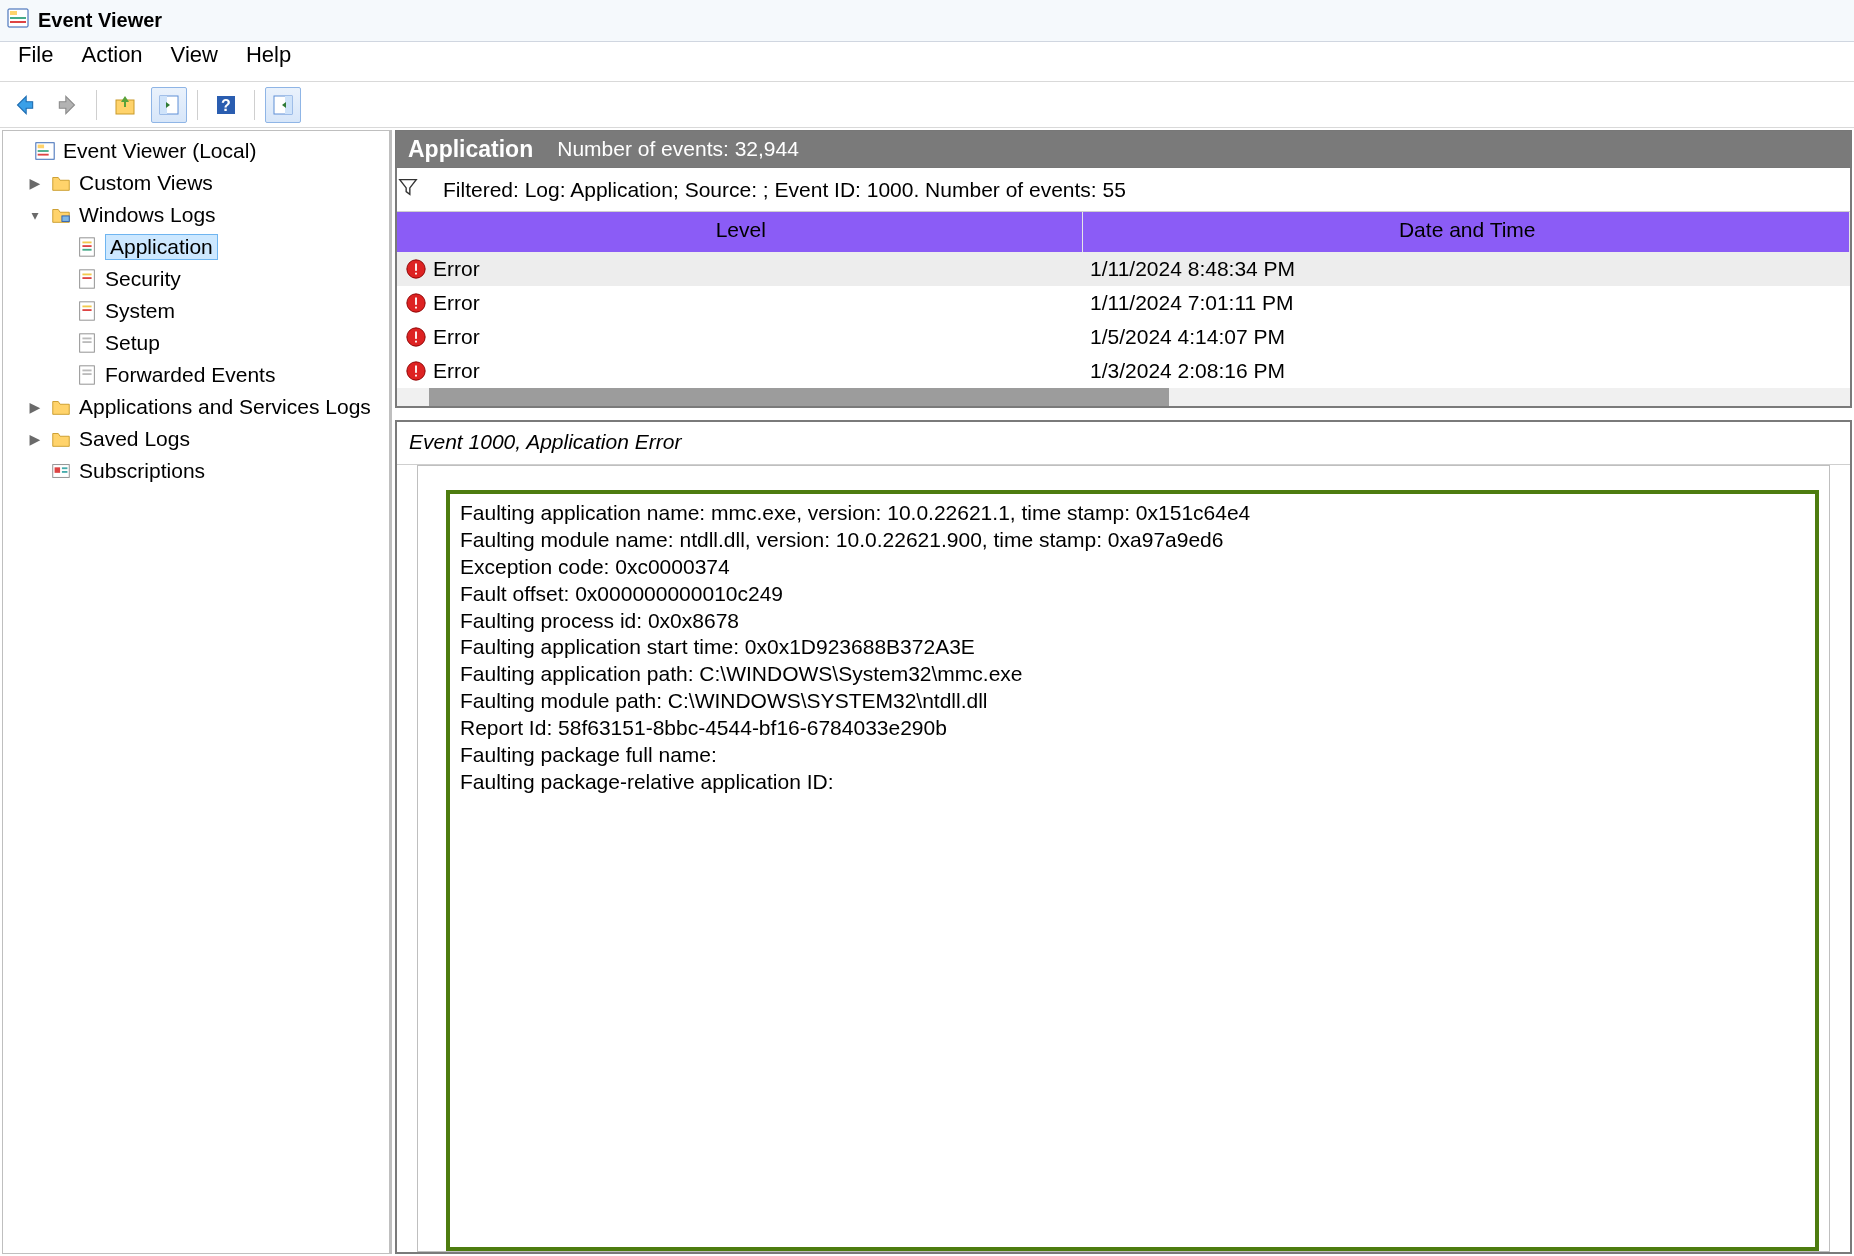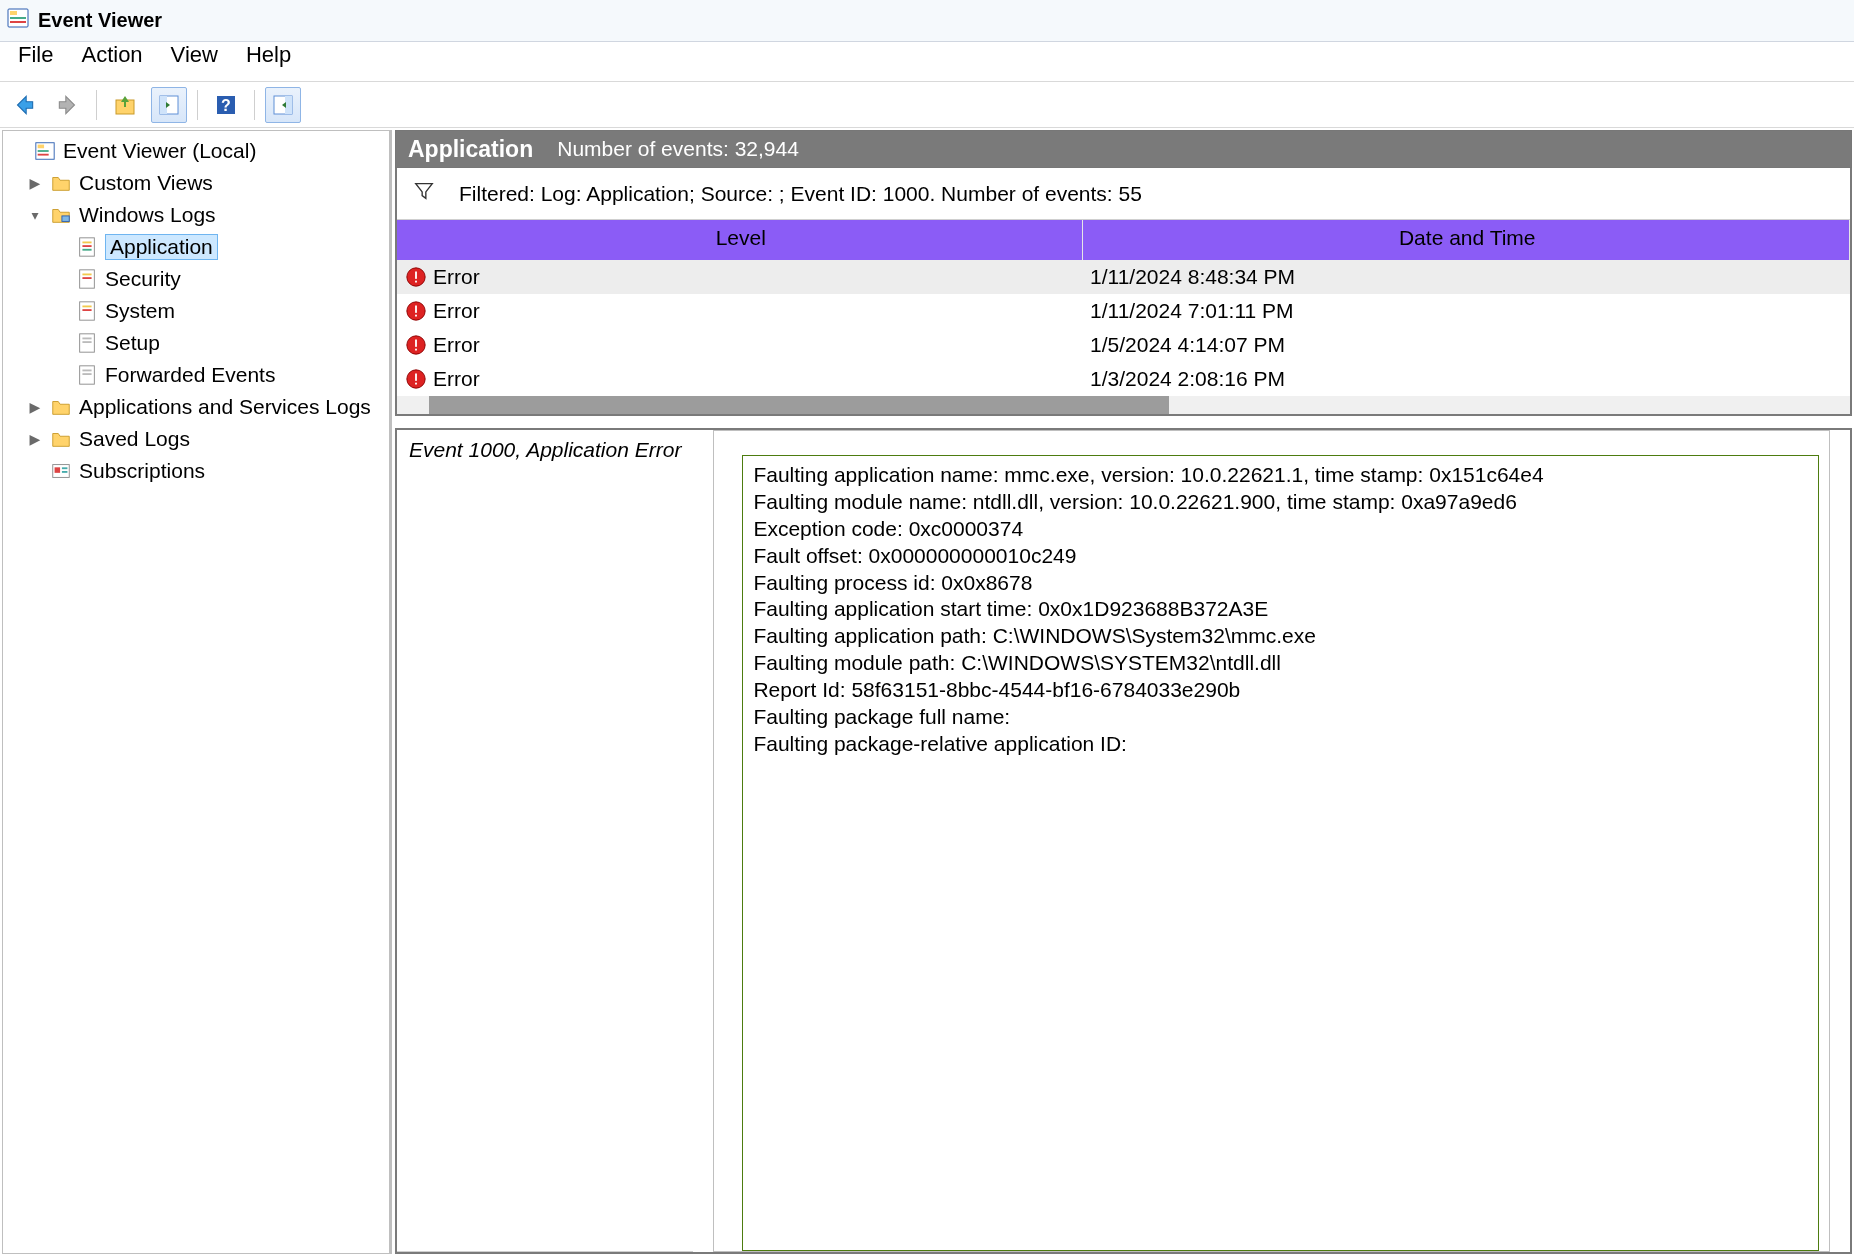--- a/index.html
+++ b/index.html
@@ -107,22 +107,22 @@
   }
   .right-header .hname { font-weight: 600; font-size: 23px; }
   .list-wrap {
     border: 2px solid #7a7a7a;
     border-top: none;
     background: #fff;
   }
   .filterbar {
     display: flex;
     align-items: center;
-    height: 52px;
-    padding-left: 16px;
+    height: 44px;
+    padding-left: 0;
     gap: 24px;
     border-bottom: 1px solid #cfcfcf;
     font-size: 21px;
   }
   .evttable { width: 100%; border-collapse: collapse; }
   .evttable th {
     text-align: center;
     font-weight: 400;
     font-size: 21px;
     padding: 6px 12px 10px 15px;
@@ -143,21 +143,21 @@
   }
   .scrollbar-h .thumb {
     position:absolute; left:32px; top:0; height:18px; width:740px; background:#9c9c9c;
   }
   
   .detail {
     border: 2px solid #7a7a7a;
     margin-top: 12px;
     background:#fff;
     flex:1;
-    display:flex; flex-direction:row;
+    display:flex; flex-direction:column;
     min-height:0;
   }
   .detail-title {
     font-size:21px;
     font-style: italic;
     padding: 8px 12px 10px 12px;
     border-bottom:1px solid #cfcfcf;
   }
   .tabs {
     display:flex;
@@ -179,21 +179,21 @@
     z-index:2;
   }
   .detail-body {
     margin: 0 20px 0 20px;
     border:1px solid #bfbfbf;
     flex:1;
     padding: 24px 0 0 28px;
     min-height:0;
   }
   .detail-text {
-    border:1px solid #4d7c0f;
+    border:4px solid #4d7c0f;
     padding: 6px 10px;
     font-size:21px;
     line-height:1.28;
     width: calc(100% - 10px);
     height: 100%;
     overflow:hidden;
     white-space: pre-line;
   }
 </style>
 </head>

